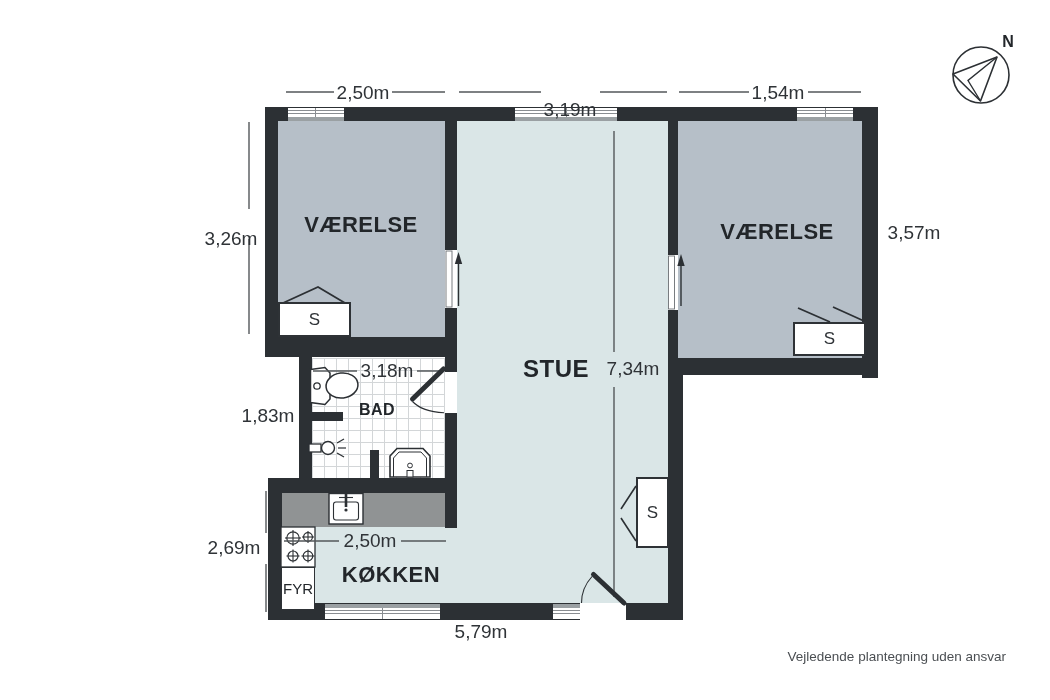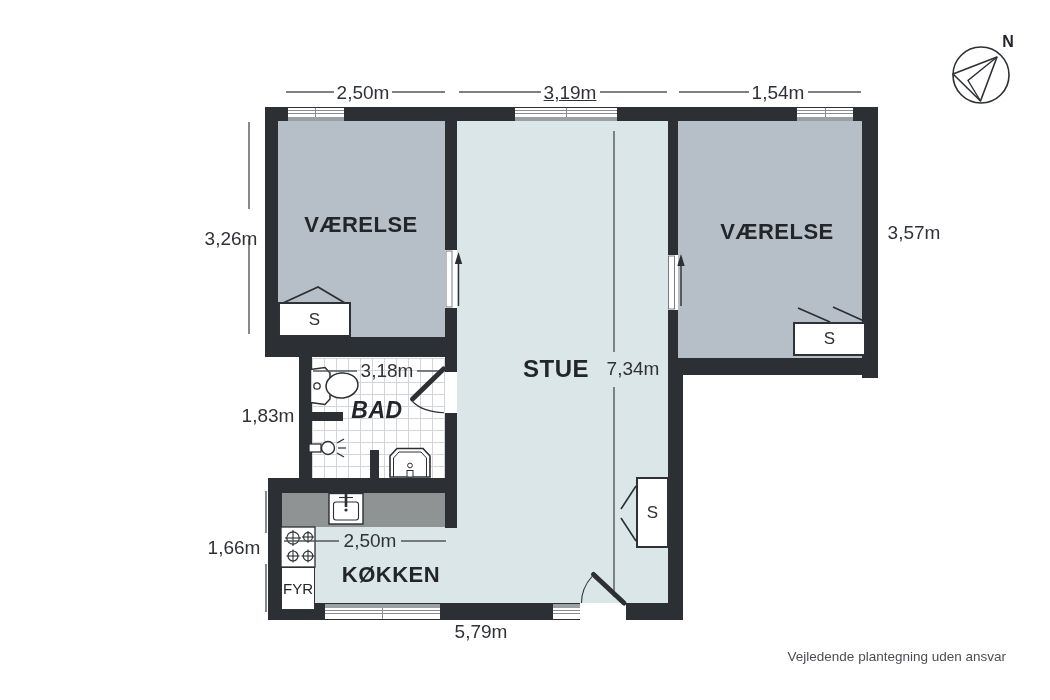--- a/index.html
+++ b/index.html
@@ -191,29 +191,29 @@
   <div class="closet" style="left:636px;top:477px;width:33px;height:71px;">
     <span>S</span>
   </div>
   <div class="fyrbox" style="left:281px;top:567px;width:34px;height:43px;">
     <span>FYR</span>
   </div>
 
   <div class="room" style="left:361px;top:225px;">VÆRELSE</div>
   <div class="room" style="left:777px;top:232px;">VÆRELSE</div>
   <div class="room" style="left:556px;top:369px;font-size:24px;">STUE</div>
-  <div class="room" style="left:377px;top:410px;font-size:23px;font-style:italic;">BAD</div>
+  <div class="room" style="left:377px;top:410px;font-size:16px;">BAD</div>
   <div class="room" style="left:391px;top:575px;">KØKKEN</div>
 
   <div class="lbl" style="left:363px;top:93px;">2,50m</div>
-  <div class="lbl" style="left:570px;top:93px;text-decoration:underline;">3,19m</div>
+  <div class="lbl" style="left:570px;top:110px;">3,19m</div>
   <div class="lbl" style="left:778px;top:93px;">1,54m</div>
   <div class="lbl" style="left:231px;top:239px;">3,26m</div>
   <div class="lbl" style="left:268px;top:416px;">1,83m</div>
-  <div class="lbl" style="left:234px;top:548px;">1,66m</div>
+  <div class="lbl" style="left:234px;top:548px;">2,69m</div>
   <div class="lbl" style="left:914px;top:233px;">3,57m</div>
   <div class="lbl" style="left:387px;top:371px;">3,18m</div>
   <div class="lbl" style="left:370px;top:541px;">2,50m</div>
   <div class="lbl" style="left:633px;top:369px;">7,34m</div>
   <div class="lbl" style="left:481px;top:632px;text-align:right;">5,79m</div>
 
   <div class="nlabel" style="left:1008px;top:42px;">N</div>
   <div class="disclaimer">Vejledende plantegning uden ansvar</div>
 
 </div>

